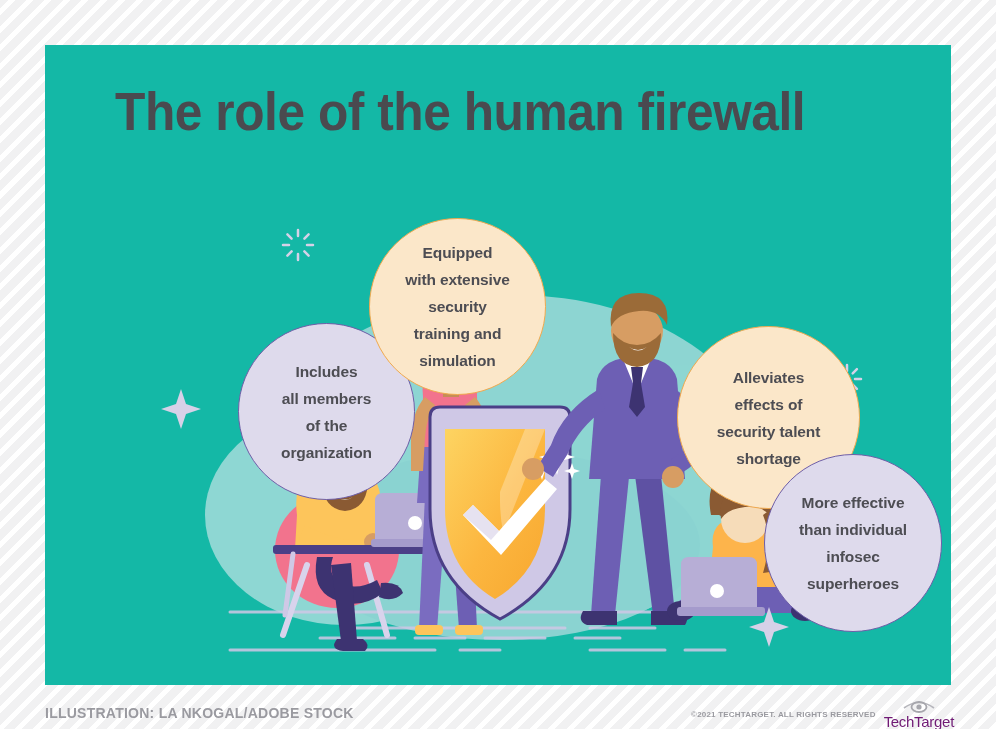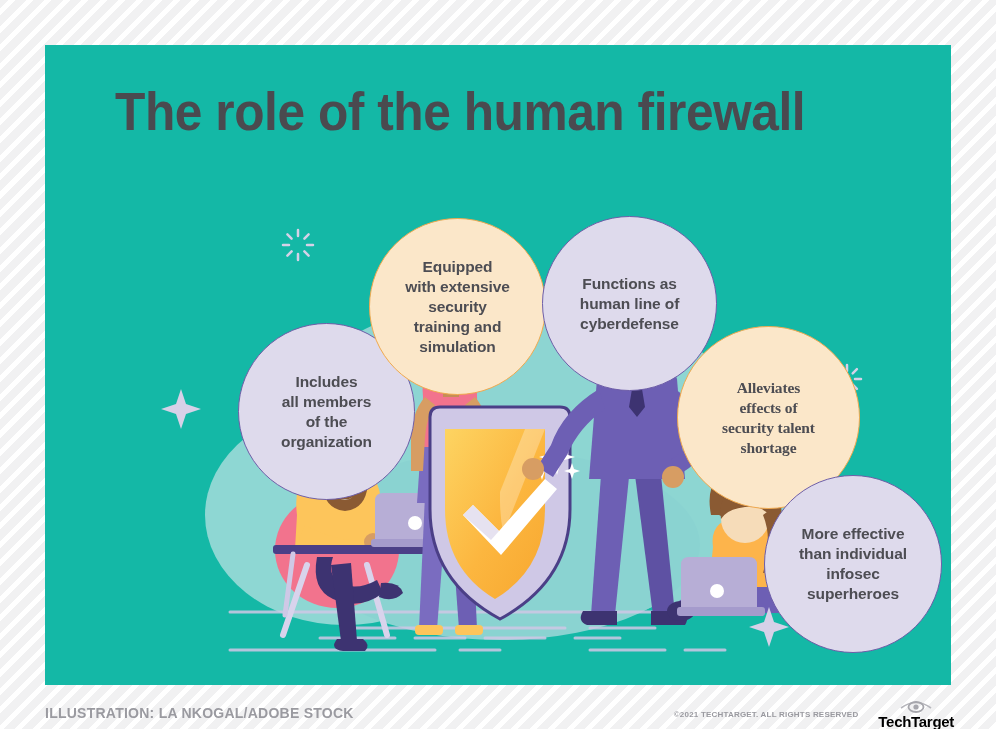--- a/index.html
+++ b/index.html
@@ -63,72 +63,72 @@
   .bubble {
     position: absolute;
     border-radius: 50%;
     box-sizing: border-box;
     display: flex;
     align-items: center;
     justify-content: center;
     text-align: center;
     color: #4d4d53;
     font-size: 15.5px;
-    line-height: 20px;
+    line-height: 27px;
     font-weight: bold;
     letter-spacing: -0.1px;
   }
   .bubble .bubble-text { padding: 0 6px; white-space: pre-line; }
   .bubble.peach  { background: #fbe7c9; border: 1px solid #f0a94e; }
   .bubble.lilac  { background: #dedaec; border: 1px solid #6e5ea8; }
 
   
   #bubble-0 { left: 97px;  top: 413px; width: 186px; height: 186px; }
   #bubble-1 { left: 193px; top: 278px; width: 177px; height: 177px; text-align: center; }
   #bubble-2 { left: 324px; top: 173px; width: 177px; height: 177px; }
   #bubble-3 { left: 497px; top: 171px; width: 175px; height: 175px; }
-  #bubble-4 { left: 632px; top: 281px; width: 183px; height: 183px; font-family: Liberation Serif, serif; }
-  #bubble-5 { left: 719px; top: 430px; width: 178px; height: 178px; }
+  #bubble-4 { left: 632px; top: 281px; width: 183px; height: 183px; }
+  #bubble-5 { left: 719px; top: 409px; width: 178px; height: 178px; }
 
   
   #footer-left {
     position: absolute;
     left: 45px;
     top: 705px;
     font-size: 14px;
     font-weight: bold;
     letter-spacing: 0.25px;
     color: #9a9aa0;
     white-space: nowrap;
   }
   #footer-right {
     position: absolute;
     right: 42px;
     top: 700px;
     display: flex;
     align-items: center;
-    gap: 20px;
+    gap: 8px;
   }
   #copyright {
     font-size: 8px;
     font-weight: bold;
     letter-spacing: 0.2px;
     color: #9a9aa0;
     white-space: nowrap;
   }
   #tt-logo {
     display: flex;
     flex-direction: column;
     align-items: center;
     line-height: 1;
   }
   #tt-logo .tt-word {
     font-size: 15px;
-    font-weight: bold;
-    color: #000000;
+    font-weight: normal;
+    color: #701a75;
     letter-spacing: -0.3px;
     margin-top: 1px;
   }
 </style>
 </head>
 <body>
 
 <div id="card">
 
   <div id="title">The role of the human firewall</div>
@@ -355,25 +355,20 @@
 of the
 organization</span>
   </div>
   <div class="bubble peach" id="bubble-2">
     <span class="bubble-text">Equipped
 with extensive
 security
 training and
 simulation</span>
   </div>
-  <div class="bubble lilac" id="bubble-3">
-    <span class="bubble-text">Functions as
-human line of
-cyberdefense</span>
-  </div>
   <div class="bubble peach" id="bubble-4">
     <span class="bubble-text">Alleviates
 effects of
 security talent
 shortage</span>
   </div>
   <div class="bubble lilac" id="bubble-5">
     <span class="bubble-text">More effective
 than individual
 infosec

